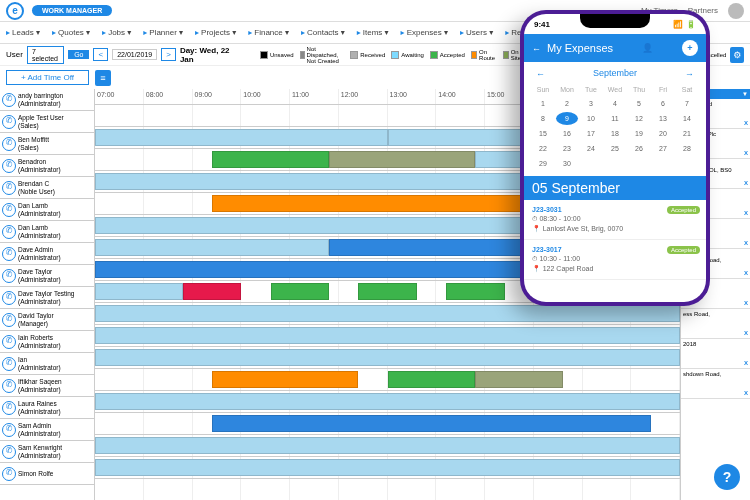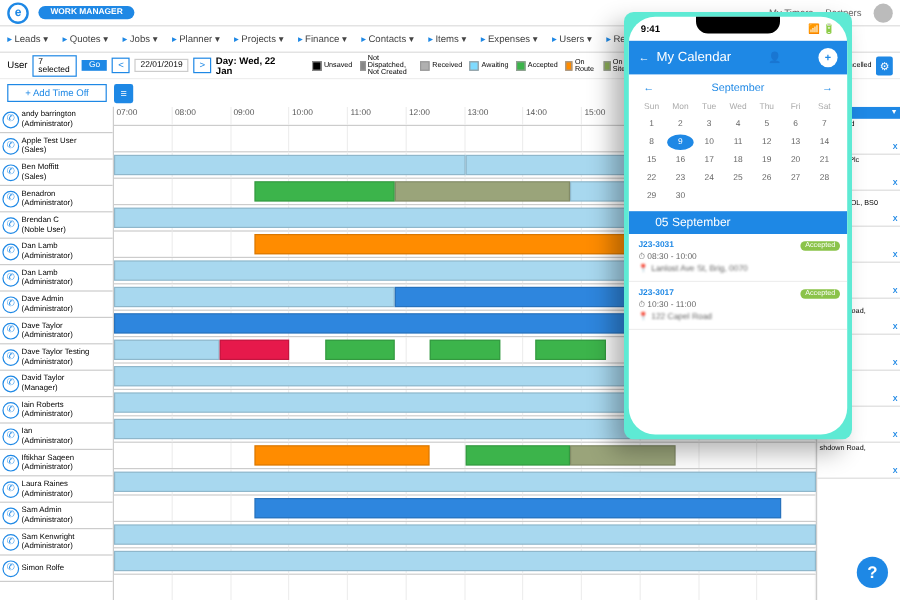--- a/index.html
+++ b/index.html
@@ -34,33 +34,33 @@
 .gantt{flex:1;overflow:hidden;position:relative}
 .hours{display:grid;grid-template-columns:repeat(12,1fr);font-size:7px;color:#555;border-bottom:1px solid #ccc;height:16px}
 .hours div{border-right:1px solid #eee;padding:2px}
 .row{height:22px;border-bottom:1px solid #ccc;position:relative;display:grid;grid-template-columns:repeat(12,1fr)}
 .row .cell{border-right:1px solid #eee}
 .bar{position:absolute;top:2px;bottom:2px;border:1px solid rgba(0,0,0,0.15)}
 .rightpanel{width:70px;border-left:1px solid #ccc;font-size:6px;overflow:hidden}
 .rightpanel .hdr{background:#1e88e5;color:#fff;padding:2px;display:flex;justify-content:space-between}
 .rightpanel .item{border-bottom:1px solid #ddd;padding:2px;position:relative;height:30px}
 .rightpanel .x{color:#1e88e5;font-weight:bold;position:absolute;right:2px;bottom:2px}
-.phone{position:absolute;right:40px;top:10px;width:190px;height:356px;background:#5eead4;border-radius:8px;padding:4px;box-shadow:-10px 10px 20px rgba(0,0,0,0.3)}
+.phone{position:absolute;right:40px;top:10px;width:190px;height:296px;background:#4c1d95;border-radius:26px;padding:4px;box-shadow:-10px 10px 20px rgba(0,0,0,0.3)}
 .screen{width:100%;height:100%;background:#fff;border-radius:22px;overflow:hidden;display:flex;flex-direction:column}
 .notch{position:absolute;top:4px;left:50%;transform:translateX(-50%);width:70px;height:14px;background:#000;border-radius:0 0 10px 10px;z-index:2}
 .statusbar{height:20px;display:flex;justify-content:space-between;align-items:center;padding:0 10px;font-size:8px;font-weight:bold}
 .phdr{background:#1e88e5;color:#fff;padding:6px 8px;display:flex;align-items:center;gap:6px}
 .phdr .title{font-size:11px}
 .phdr .plus{width:16px;height:16px;border-radius:50%;background:#fff;color:#1e88e5;display:flex;align-items:center;justify-content:center;margin-left:auto;font-weight:bold}
 .monthsel{display:flex;justify-content:space-between;align-items:center;padding:6px 12px;font-size:9px;color:#1e88e5}
 .calgrid{display:grid;grid-template-columns:repeat(7,1fr);gap:2px;padding:0 8px;font-size:7px;text-align:center;color:#666}
 .calgrid .dh{color:#aaa;padding:2px}
 .calgrid .d{padding:3px}
 .calgrid .today{background:#1e88e5;color:#fff;border-radius:50%}
-.daysection{background:#1e88e5;color:#fff;padding:4px 22px;font-size:10px;margin-top:6px}
+.daysection{background:#1e88e5;color:#fff;padding:4px 8px;font-size:14px;margin-top:6px}
 .job{padding:6px 8px;border-bottom:1px solid #eee;font-size:7px;position:relative}
 .job .jtitle{color:#1e88e5;font-weight:bold;filter:blur(0.6px)}
 .job .jtime{color:#666;margin:2px 0}
 .job .jaddr{color:#666;filter:blur(0.7px)}
 .job .jaddr::before{content:"📍";font-size:7px;margin-right:2px}
 .accepted{position:absolute;right:6px;top:6px;background:#8bc34a;color:#fff;padding:1px 4px;border-radius:6px;font-size:6px}
 .helpbtn{position:absolute;right:10px;bottom:10px;width:26px;height:26px;border-radius:50%;background:#1e88e5;color:#fff;display:flex;align-items:center;justify-content:center;font-weight:bold;font-size:14px}
 </style>
 </head>
 <body>
@@ -517,21 +517,21 @@
 
 <div class="phone">
   <div class="notch"></div>
   <div class="screen">
     <div class="statusbar">
       <span>9:41</span>
       <span>📶 🔋</span>
     </div>
     <div class="phdr">
       <span>←</span>
-      <span class="title">My Calendar</span>
+      <span class="title">My Expenses</span>
       <span style="margin-left:auto">👤</span>
       <span class="plus">+</span>
     </div>
     <div class="monthsel">
       <span>←</span>
       <span>September</span>
       <span>→</span>
     </div>
     <div class="calgrid" id="calgrid">
         <div class="dh">Sun</div>

